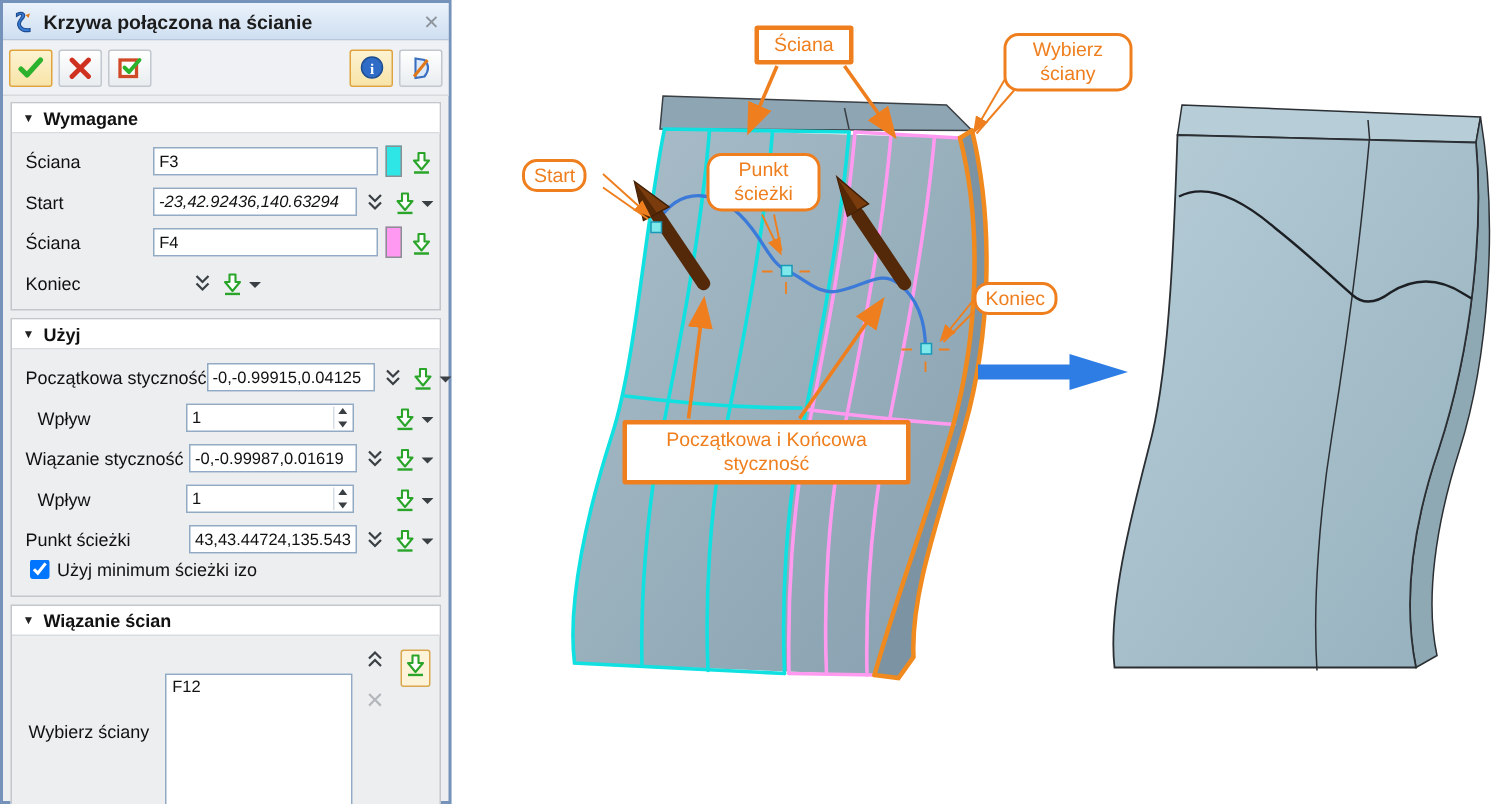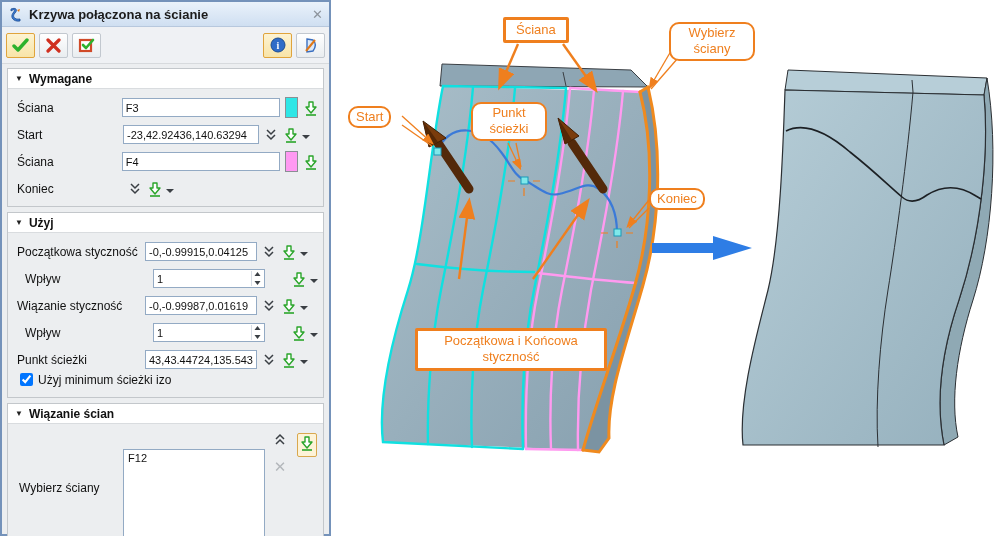--- a/index.html
+++ b/index.html
@@ -3,21 +3,21 @@
 <meta charset="utf-8">
 <style>
   html,body{margin:0;padding:0;}
   body{
     width:1000px;height:536px;position:relative;overflow:hidden;
     background:#ffffff;font-family:"Liberation Sans","DejaVu Sans",sans-serif;
     -webkit-font-smoothing:antialiased;
   }
   
   .dialog{
-    position:absolute;left:0;top:0;width:331px;height:536px;box-sizing:border-box;
+    position:absolute;left:0;top:0;width:301px;height:536px;box-sizing:border-box;
     border:2px solid #7492ba;background:#eceef0;
   }
   .titlebar{
     height:24px;display:flex;align-items:center;gap:6px;padding:0 6px;
     background:linear-gradient(#eaf2fb,#cfdff1);border-bottom:1px solid #b7c8dd;
   }
   .titlebar .ttl{flex:1;font-size:13px;font-weight:bold;color:#1b1b1b;white-space:nowrap;overflow:hidden;}
   .close-x{color:#8d949c;font-size:13px;font-weight:bold;cursor:default;line-height:1;}
   .toolbar{
     height:30px;display:flex;align-items:center;padding:3px 4px;gap:4px;
@@ -40,21 +40,21 @@
   .row{display:flex;align-items:center;height:27px;}
   .lbl{font-size:12px;color:#111;padding-left:5px;white-space:nowrap;}
   .lbl.w1{width:106px;}
   .lbl.w2{width:128px;}
   .lbl.ind{padding-left:13px;}
   .fld{
     height:17px;border:1px solid #93aac4;background:#fff;font-size:11px;padding:0 3px;
     font-family:"Liberation Sans","DejaVu Sans",sans-serif;color:#111;box-sizing:content-box;
   }
   .fld.wide{width:152px;}
-  .fld.mid{width:128px;}
+  .fld.mid{width:128px;font-style:italic;}
   .fld.vec{width:104px;}
   .spinwrap{position:relative;display:inline-block;}
   .spin{
     position:absolute;right:2px;top:2px;width:11px;height:15px;display:flex;flex-direction:column;
     align-items:center;justify-content:space-between;border-left:1px solid #d7dde5;background:#fff;
   }
   .mini{display:flex;align-items:center;justify-content:center;margin-left:5px;}
   .caret{margin-left:3px;}
   .chk-row{display:flex;align-items:flex-start;height:20px;padding-left:8px;gap:5px;}
   .chk-row input{width:13px;height:13px;margin:0;}
@@ -435,14 +435,14 @@
       <path d="M582,92 C576,160 565,240 557,290 C549,340 544,400 547,447" fill="none" stroke="#2b2f33" stroke-width="1"></path>
       <path d="M455,131 C475,121 498,134 519,152 C543,171 558,186 571,197 C579,204 588,201 596,195 C612,185 628,185 645,196 L650,199" fill="none" stroke="#1c2024" stroke-width="1.6"></path>
     </g>
   </svg>
 
   <div class="callout square" style="left:172px;top:17px;">Ściana</div>
   <div class="callout" style="left:338px;top:22px;width:70px;">Wybierz ściany</div>
   <div class="callout" style="left:17px;top:106px;">Start</div>
   <div class="callout" style="left:140px;top:102px;width:60px;">Punkt ścieżki</div>
   <div class="callout" style="left:318px;top:188px;">Koniec</div>
-  <div class="callout square" style="left:84px;top:280px;width:166px;margin-top:48px;">Początkowa i Końcowa styczność</div>
+  <div class="callout square" style="left:84px;top:280px;width:166px;">Początkowa i Końcowa styczność</div>
 </div>
 
 </body></html>

